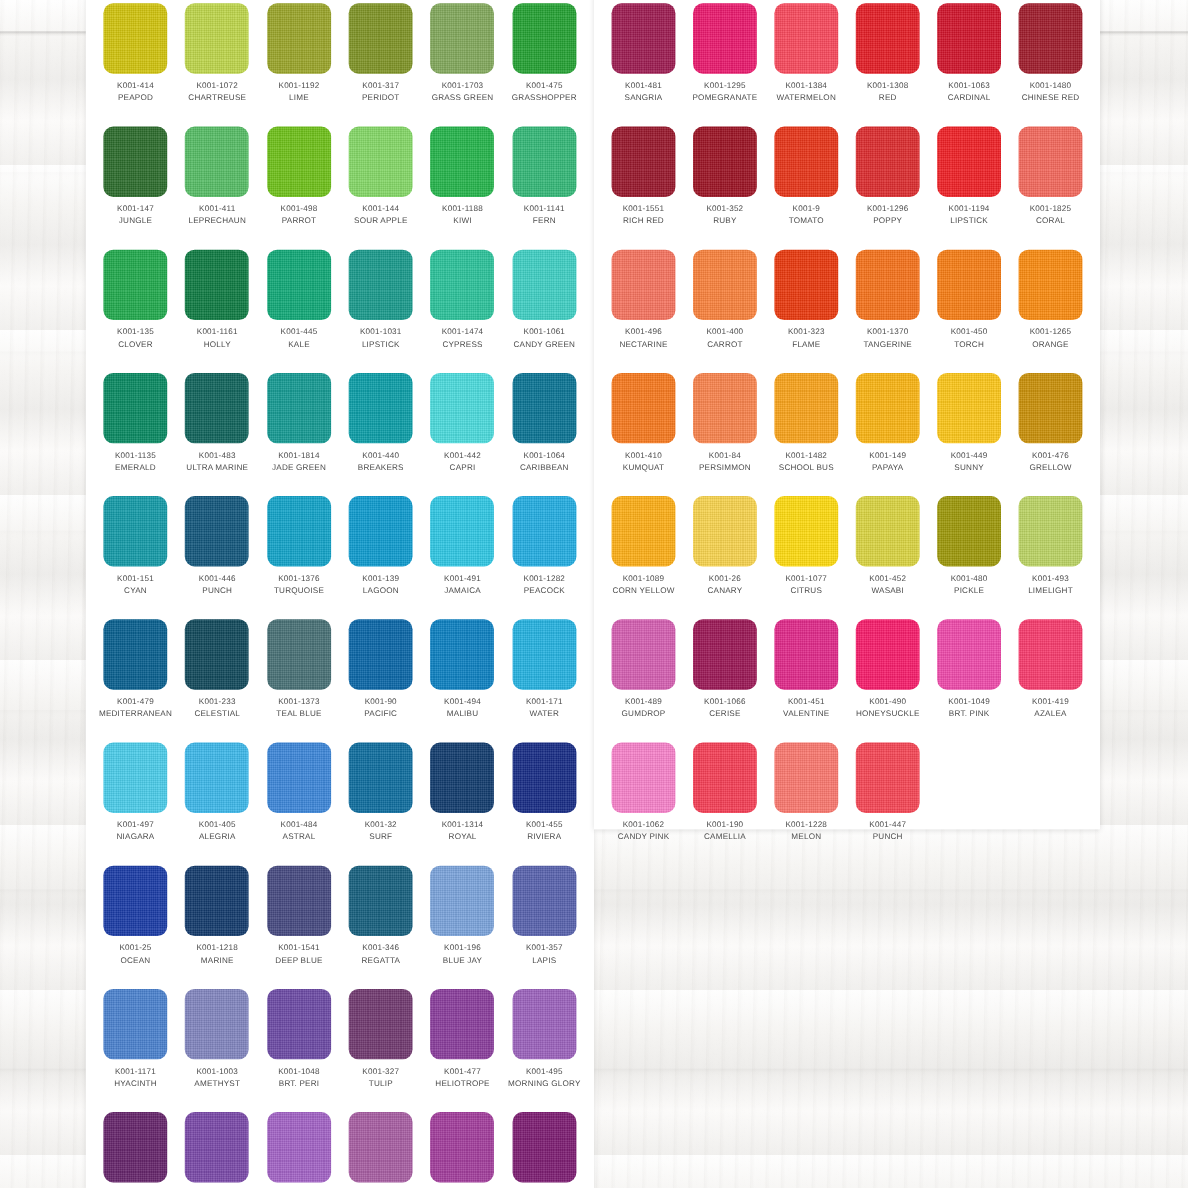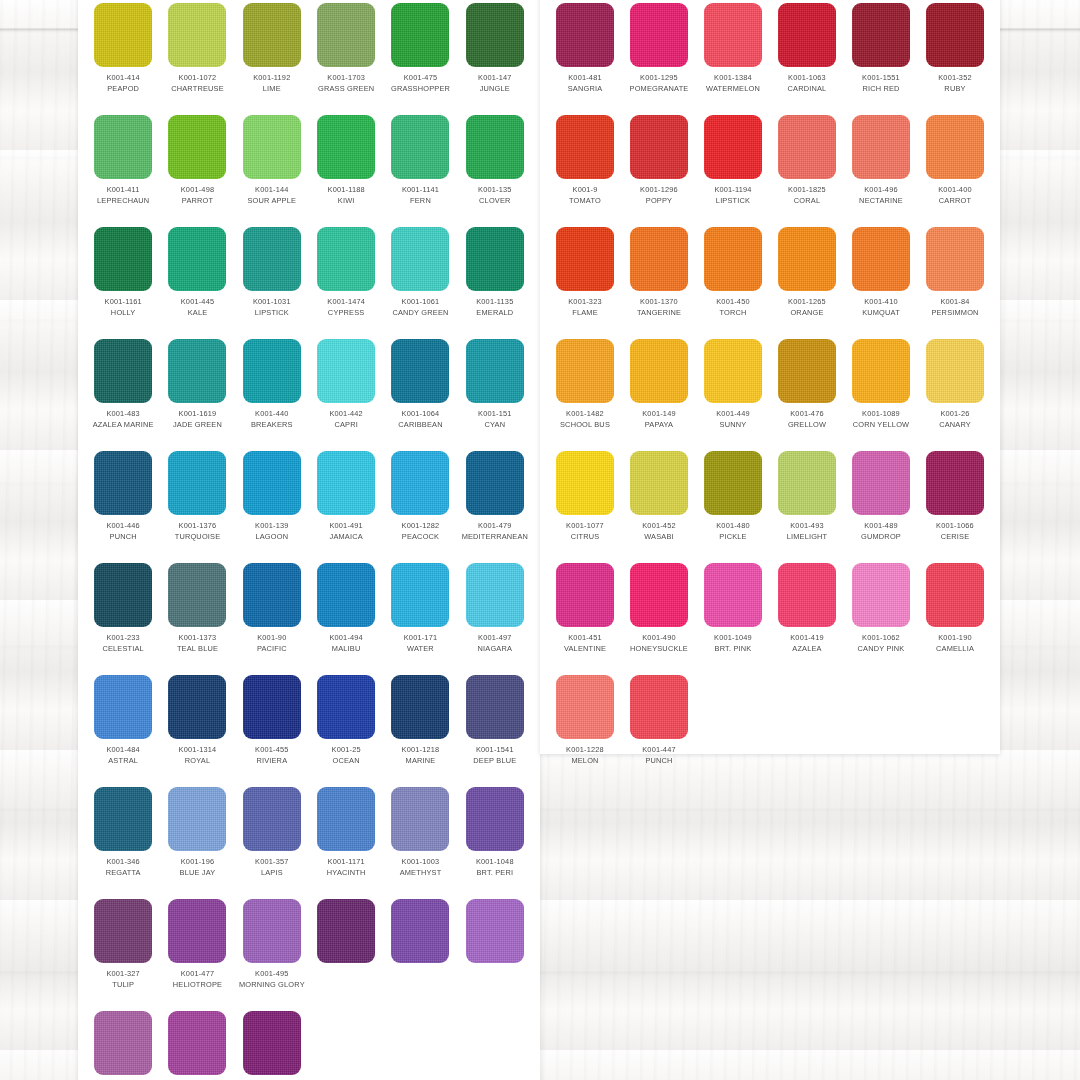--- a/index.html
+++ b/index.html
@@ -113,20 +113,25 @@
         <div class="chip" style="background: rgb(188, 212, 74);"></div>
         <div class="code">K001-1072</div>
         <div class="cname">CHARTREUSE</div>
       </div>
       <div class="swatch-cell">
         <div class="chip" style="background: rgb(154, 165, 42);"></div>
         <div class="code">K001-1192</div>
         <div class="cname">LIME</div>
       </div>
       <div class="swatch-cell">
+        <div class="chip" style="background: rgb(127, 148, 39);"></div>
+        <div class="code">K001-317</div>
+        <div class="cname">PERIDOT</div>
+      </div>
+      <div class="swatch-cell">
         <div class="chip" style="background: rgb(130, 168, 92);"></div>
         <div class="code">K001-1703</div>
         <div class="cname">GRASS GREEN</div>
       </div>
       <div class="swatch-cell">
         <div class="chip" style="background: rgb(35, 160, 50);"></div>
         <div class="code">K001-475</div>
         <div class="cname">GRASSHOPPER</div>
       </div>
       <div class="swatch-cell">
@@ -190,25 +195,25 @@
         <div class="cname">CANDY GREEN</div>
       </div>
       <div class="swatch-cell">
         <div class="chip" style="background: rgb(10, 138, 98);"></div>
         <div class="code">K001-1135</div>
         <div class="cname">EMERALD</div>
       </div>
       <div class="swatch-cell">
         <div class="chip" style="background: rgb(17, 100, 92);"></div>
         <div class="code">K001-483</div>
-        <div class="cname">AZALEA MARINE</div>
+        <div class="cname">ULTRA MARINE</div>
       </div>
       <div class="swatch-cell">
         <div class="chip" style="background: rgb(23, 155, 148);"></div>
-        <div class="code">K001-1619</div>
+        <div class="code">K001-1814</div>
         <div class="cname">JADE GREEN</div>
       </div>
       <div class="swatch-cell">
         <div class="chip" style="background: rgb(14, 159, 168);"></div>
         <div class="code">K001-440</div>
         <div class="cname">BREAKERS</div>
       </div>
       <div class="swatch-cell">
         <div class="chip" style="background: rgb(77, 219, 221);"></div>
         <div class="code">K001-442</div>
@@ -278,25 +283,35 @@
         <div class="chip" style="background: rgb(38, 178, 224);"></div>
         <div class="code">K001-171</div>
         <div class="cname">WATER</div>
       </div>
       <div class="swatch-cell">
         <div class="chip" style="background: rgb(73, 203, 232);"></div>
         <div class="code">K001-497</div>
         <div class="cname">NIAGARA</div>
       </div>
       <div class="swatch-cell">
+        <div class="chip" style="background: rgb(60, 182, 232);"></div>
+        <div class="code">K001-405</div>
+        <div class="cname">ALEGRIA</div>
+      </div>
+      <div class="swatch-cell">
         <div class="chip" style="background: rgb(61, 134, 216);"></div>
         <div class="code">K001-484</div>
         <div class="cname">ASTRAL</div>
       </div>
       <div class="swatch-cell">
+        <div class="chip" style="background: rgb(15, 109, 158);"></div>
+        <div class="code">K001-32</div>
+        <div class="cname">SURF</div>
+      </div>
+      <div class="swatch-cell">
         <div class="chip" style="background: rgb(18, 60, 110);"></div>
         <div class="code">K001-1314</div>
         <div class="cname">ROYAL</div>
       </div>
       <div class="swatch-cell">
         <div class="chip" style="background: rgb(23, 43, 132);"></div>
         <div class="code">K001-455</div>
         <div class="cname">RIVIERA</div>
       </div>
       <div class="swatch-cell">
@@ -391,25 +406,35 @@
         <div class="chip" style="background: rgb(233, 26, 110);"></div>
         <div class="code">K001-1295</div>
         <div class="cname">POMEGRANATE</div>
       </div>
       <div class="swatch-cell">
         <div class="chip" style="background: rgb(247, 72, 92);"></div>
         <div class="code">K001-1384</div>
         <div class="cname">WATERMELON</div>
       </div>
       <div class="swatch-cell">
+        <div class="chip" style="background: rgb(226, 29, 38);"></div>
+        <div class="code">K001-1308</div>
+        <div class="cname">RED</div>
+      </div>
+      <div class="swatch-cell">
         <div class="chip" style="background: rgb(207, 20, 43);"></div>
         <div class="code">K001-1063</div>
         <div class="cname">CARDINAL</div>
       </div>
       <div class="swatch-cell">
+        <div class="chip" style="background: rgb(158, 28, 43);"></div>
+        <div class="code">K001-1480</div>
+        <div class="cname">CHINESE RED</div>
+      </div>
+      <div class="swatch-cell">
         <div class="chip" style="background: rgb(151, 23, 43);"></div>
         <div class="code">K001-1551</div>
         <div class="cname">RICH RED</div>
       </div>
       <div class="swatch-cell">
         <div class="chip" style="background: rgb(155, 20, 36);"></div>
         <div class="code">K001-352</div>
         <div class="cname">RUBY</div>
       </div>
       <div class="swatch-cell">

